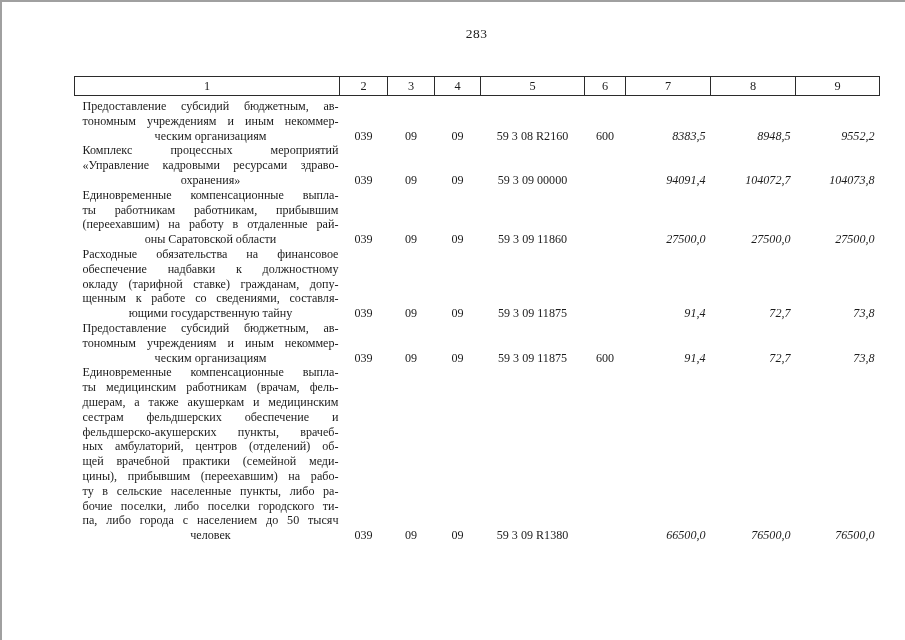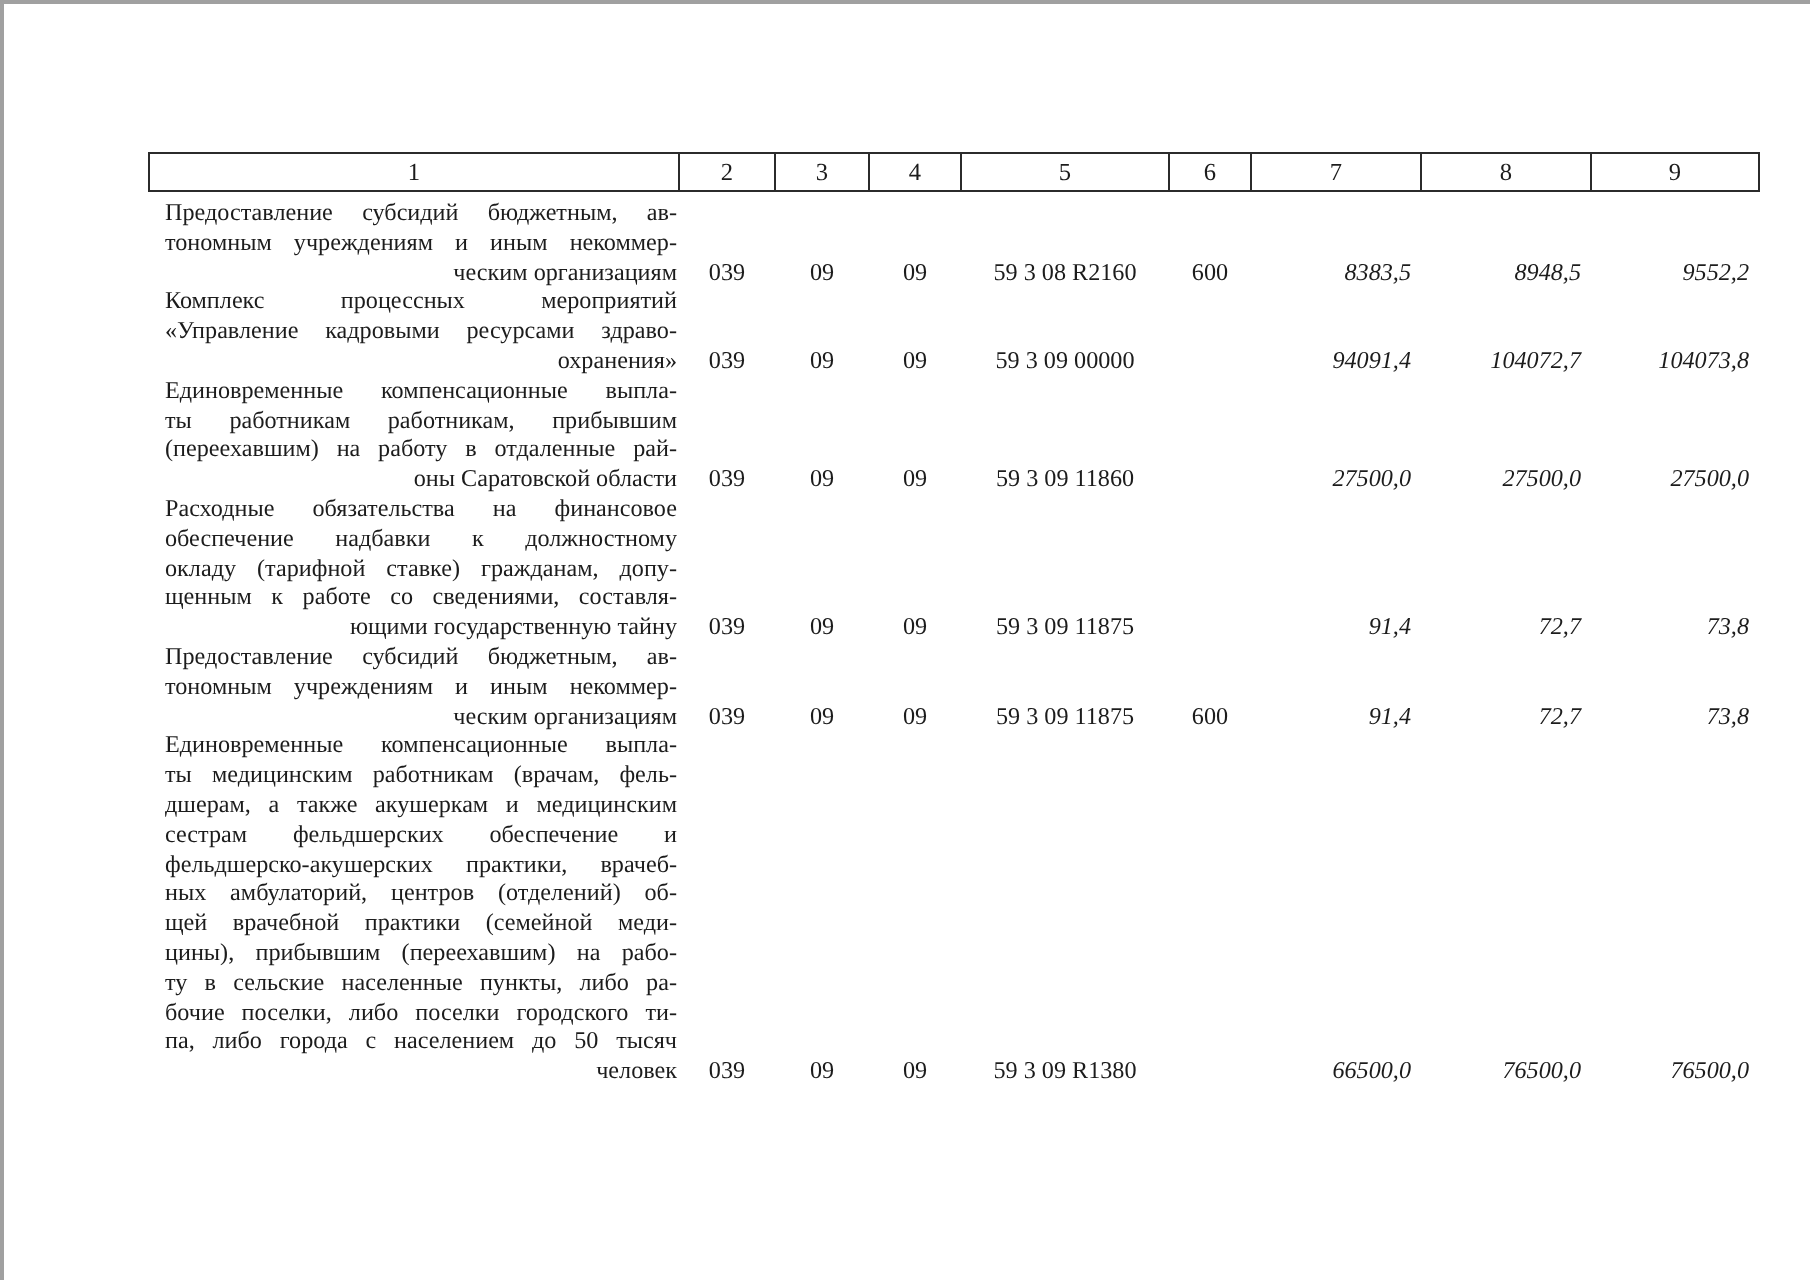--- a/index.html
+++ b/index.html
@@ -39,26 +39,27 @@
     height: 18px;
     line-height: 18px;
     font-size: 12.3px;
   }
   tbody td { vertical-align: bottom; }
   tbody tr:first-child td { padding-top: 3px; }
   td.c-name { padding-left: 8px; padding-right: 1px; }
   td.c-num { text-align: center; }
   td.c-right { text-align: right; padding-right: 5px; font-style: italic; }
   .jline { text-align: justify; text-align-last: justify; font-family: Liberation Serif, serif; }
-  .lline { text-align: right; }
+  .lline { text-align: center; }
 </style>
 </head>
 <body>
 
 <div class="page">
+  <div class="page-number">283</div>
 
   <table class="doc-table">
     <colgroup>
         <col style="width: 265px;">
         <col style="width: 48px;">
         <col style="width: 47px;">
         <col style="width: 46px;">
         <col style="width: 104px;">
         <col style="width: 41px;">
         <col style="width: 85px;">
@@ -156,21 +157,21 @@
           <td class="c-right">91,4</td>
           <td class="c-right">72,7</td>
           <td class="c-right">73,8</td>
         </tr>
         <tr>
           <td class="c-name">
             <div class="jline">Единовременные компенсационные выпла-</div>
             <div class="jline">ты медицинским работникам (врачам, фель-</div>
             <div class="jline">дшерам, а также акушеркам и медицинским</div>
             <div class="jline">сестрам фельдшерских обеспечение и</div>
-            <div class="jline">фельдшерско-акушерских практики, врачеб-</div>
+            <div class="jline">фельдшерско-акушерских пункты, врачеб-</div>
             <div class="jline">ных амбулаторий, центров (отделений) об-</div>
             <div class="jline">щей врачебной практики (семейной меди-</div>
             <div class="jline">цины), прибывшим (переехавшим) на рабо-</div>
             <div class="jline">ту в сельские населенные пункты, либо ра-</div>
             <div class="jline">бочие поселки, либо поселки городского ти-</div>
             <div class="jline">па, либо города с населением до 50 тысяч</div>
             <div class="lline">человек</div>
           </td>
           <td class="c-num">039</td>
           <td class="c-num">09</td>

